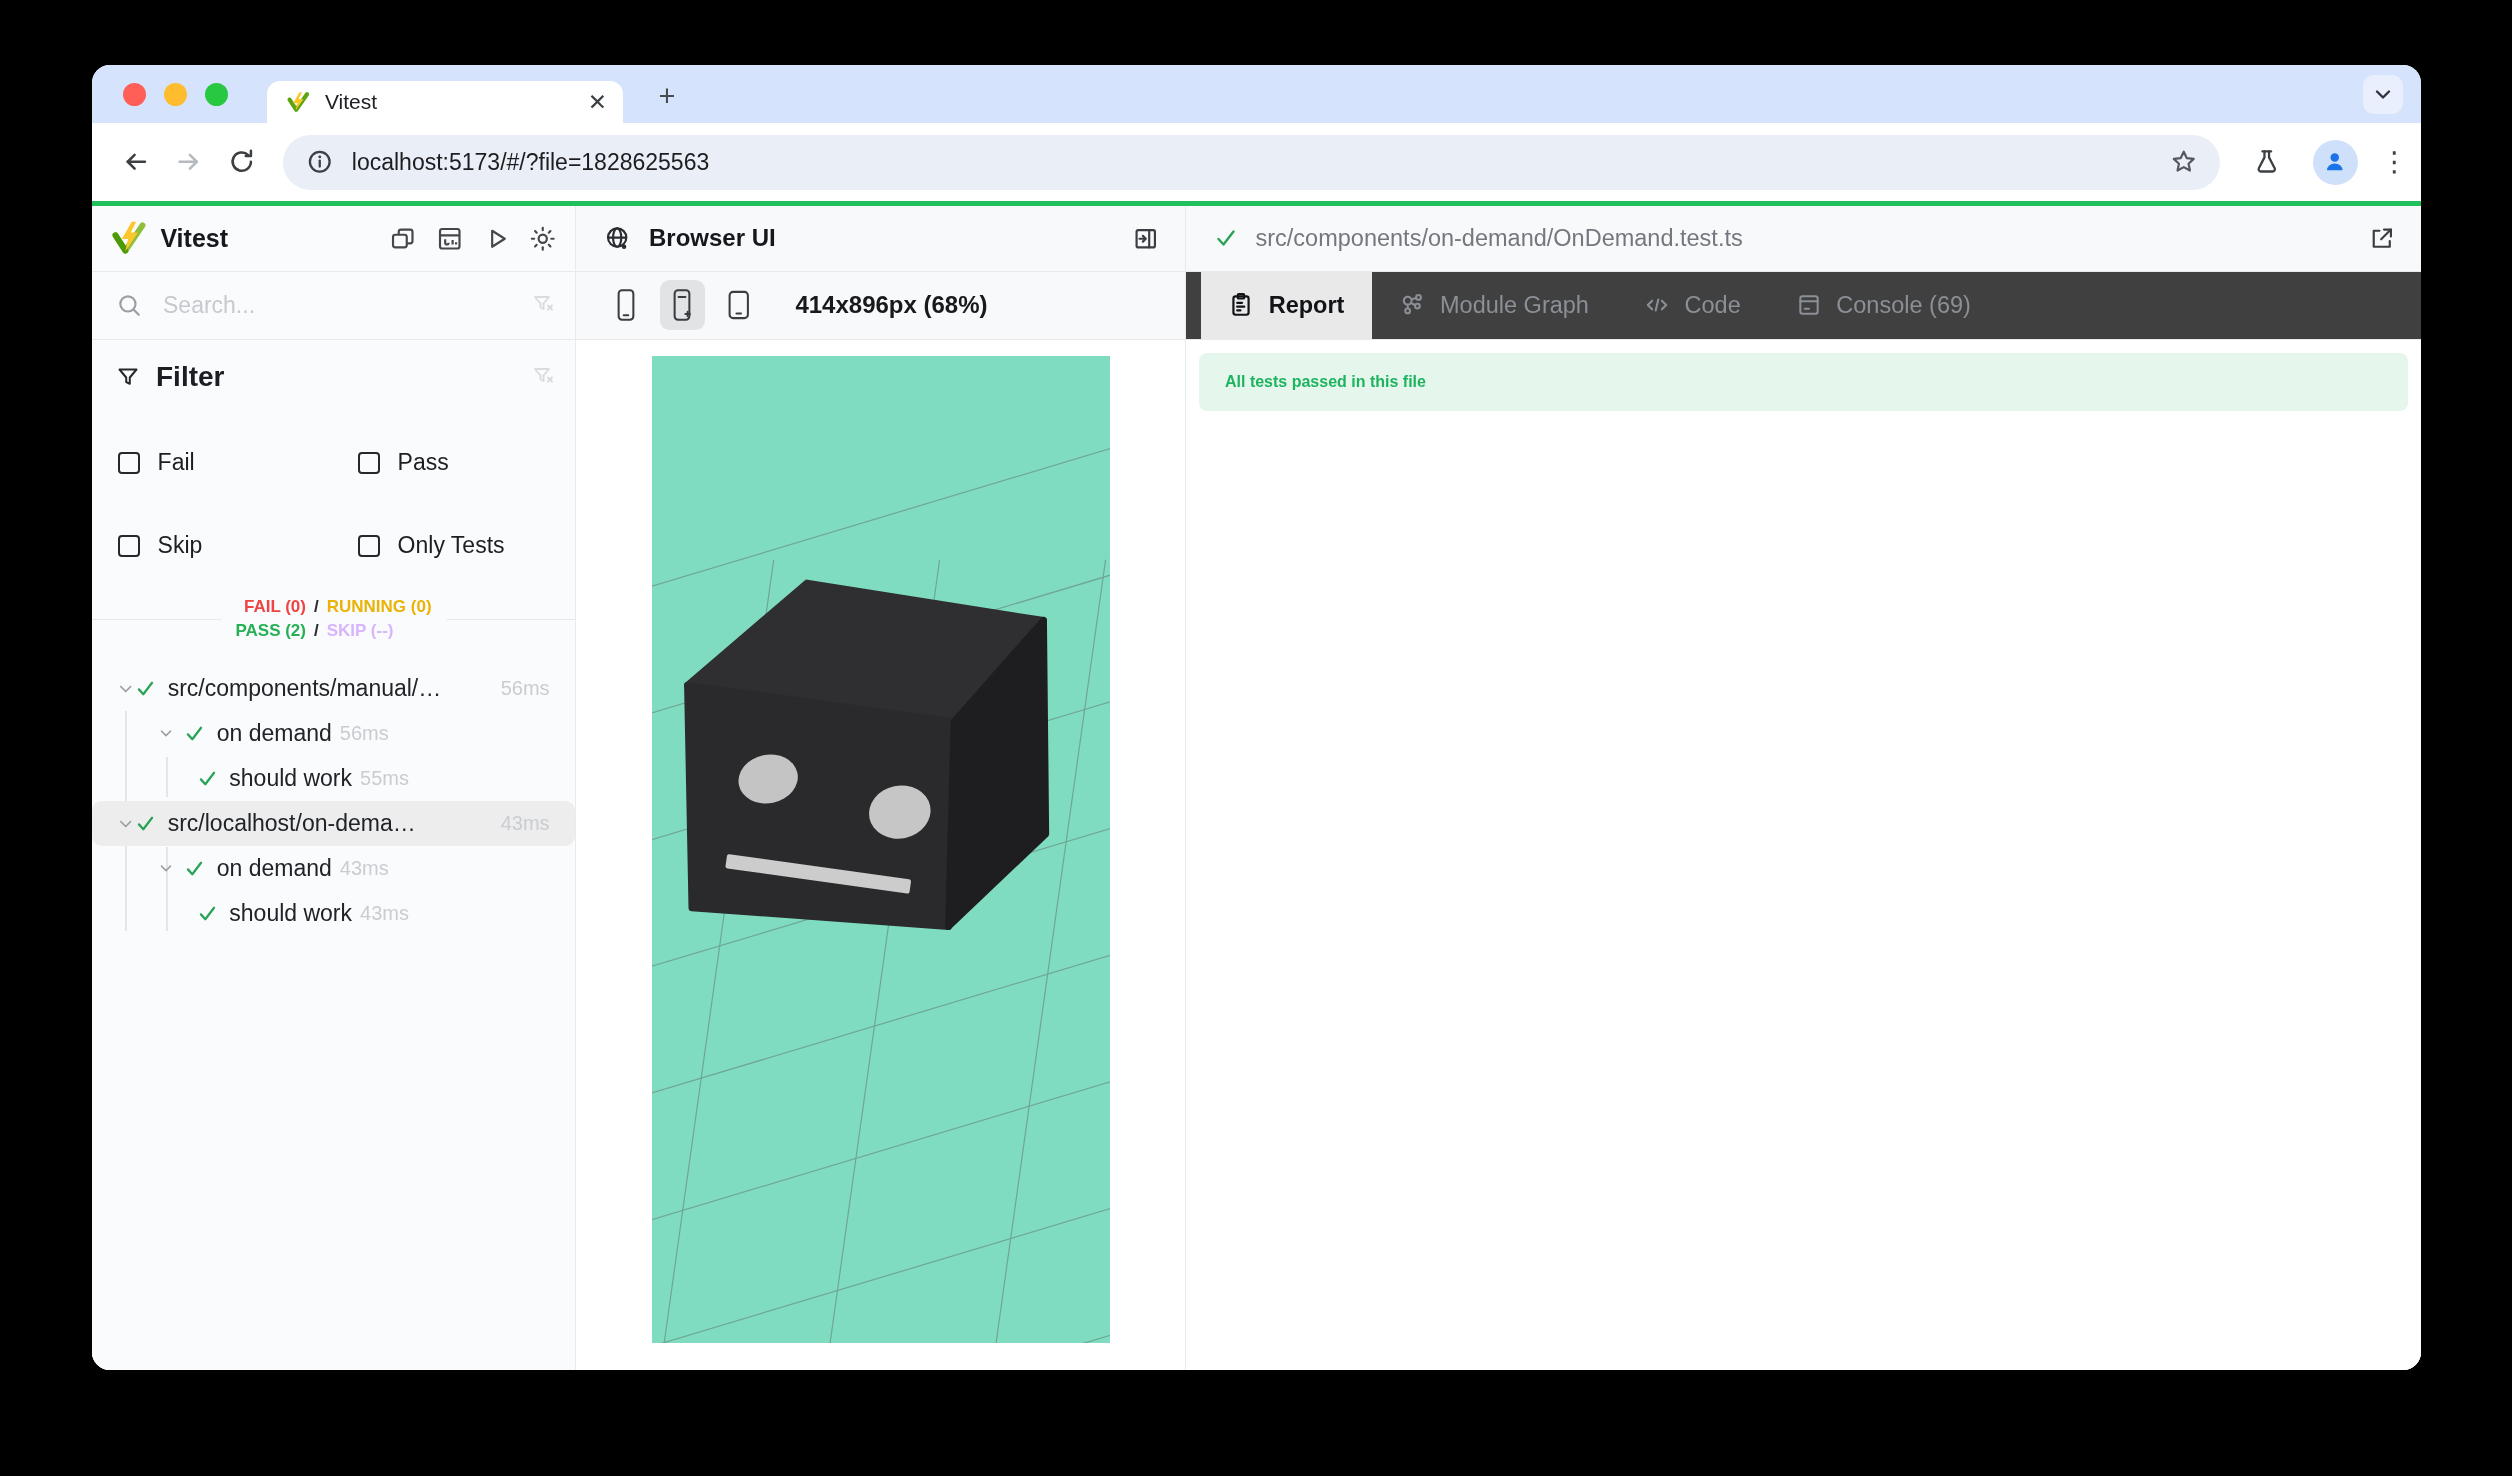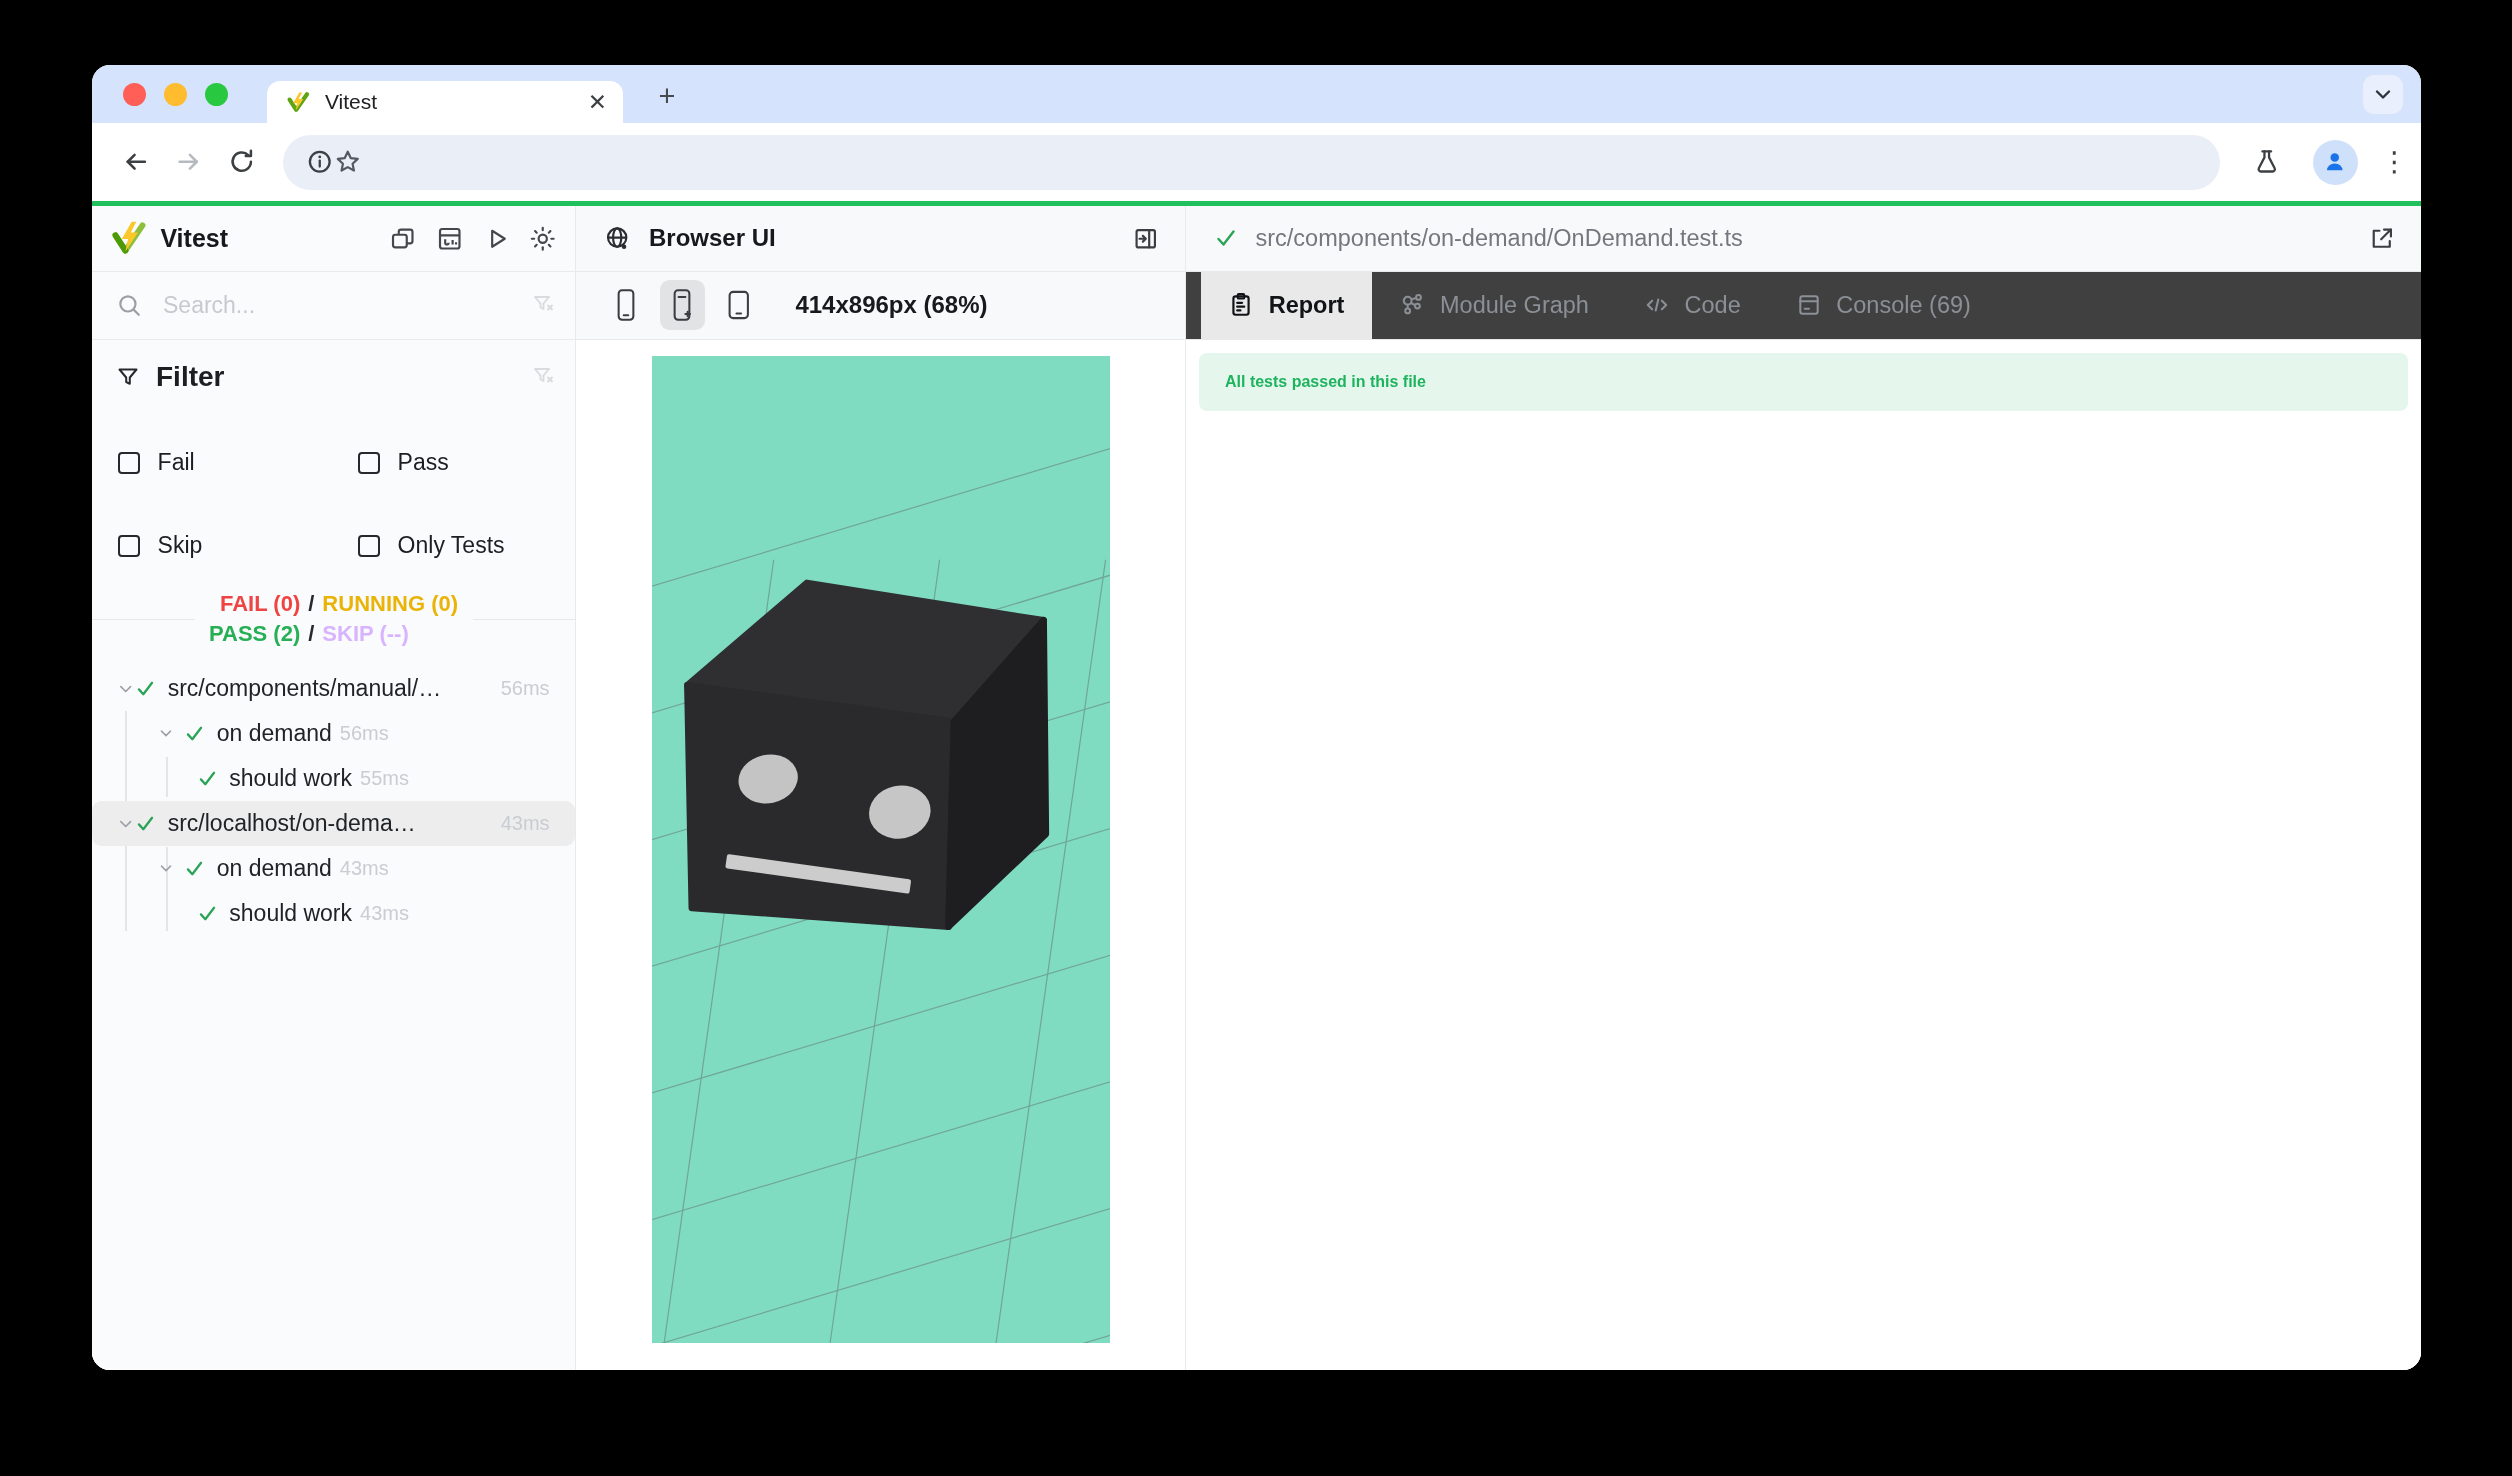--- a/index.html
+++ b/index.html
@@ -58,21 +58,21 @@
   .filter-title-row { display:flex; align-items:center; height:42px; color:#26292e; }
   .filter-title { font-size:28px; font-weight:700; margin-left:16px; flex:1; color:#1b1e22; }
   .check-grid { display:grid; grid-template-columns:240px 1fr; row-gap:16px; padding:11.3px 0 4.9px 1.6px; }
   .check-item { display:flex; align-items:center; gap:18px; font-size:23px; color:#1b1e22;margin-top:40px; }
   .cb { width:22px; height:22px; border:2px solid #25282c; border-radius:4px; background:transparent; }
   .status-wrap { position:relative; height:84px; margin-top:4.9px; }
   .status-wrap::before { content:""; position:absolute; left:0; right:0; top:50%; border-top:1.6px solid #e7e8ea; }
   .status-box { position:absolute; left:50%; top:50%; transform:translate(-50%,-50%);
                 background:#fafbfc; padding:1.6px 14.6px; display:grid;
                 grid-template-columns:auto auto auto; column-gap:8px; row-gap:4.9px;
-                font-size:22px; font-weight:700; white-space:nowrap; }
+                font-size:17px; font-weight:700; white-space:nowrap; }
   .status-box .r { justify-self:end; }
   .c-fail{ color:#ef4444; } .c-run{ color:#eab308; } .c-pass{ color:#26af55; } .c-skip{ color:#d8b4fe; }
   .c-sep{ color:#26292e; }
 
   .tree { padding:4.9px 0 0 0; position:relative; }
   .trow { height:45px; display:flex; align-items:center; font-size:23px; color:#202327; position:relative; }
   .trow.sel { background:#ededee; border-radius:9.7px; }
   .tchev { width:19.4px; color:#9aa0a6; display:flex; }
   .tcheck { color:#2aa356; display:flex; margin-right:11.3px; }
   .tlabel { white-space:nowrap; }
@@ -155,20 +155,21 @@
         </svg>
     </div>
     <div class="urlpill">
       <span style="color:#3c4043;">
         <svg width="27.5" height="27.5" viewBox="0 0 24 24" fill="none" stroke="currentColor" stroke-width="2">
             <circle cx="12" cy="12" r="8.6"></circle>
             <line x1="12" y1="11" x2="12" y2="16.2" stroke-linecap="round"></line>
             <circle cx="12" cy="7.8" r="1.2" fill="currentColor" stroke="none"></circle>
           </svg>
       </span>
+      <span class="url-text">localhost:5173/#/?file=1828625563</span>
       <span class="pill-star">
         <svg width="27.5" height="27.5" viewBox="0 0 24 24" fill="none" stroke="currentColor" stroke-width="1.9" stroke-linejoin="round">
             <path d="M12 3.2l2.6 5.6 6.1.7-4.5 4.2 1.2 6-5.4-3-5.4 3 1.2-6-4.5-4.2 6.1-.7z"></path>
           </svg>
       </span>
     </div>
     <div class="tool-right">
       <span class="nav-btn">
         <svg width="27.5" height="27.5" viewBox="0 0 24 24" fill="none" stroke="currentColor" stroke-width="2" stroke-linecap="round" stroke-linejoin="round">
             <path d="M10 3v5.2L5.1 17.6A2 2 0 0 0 7 20.5h10a2 2 0 0 0 1.9-2.9L14 8.2V3"></path>

